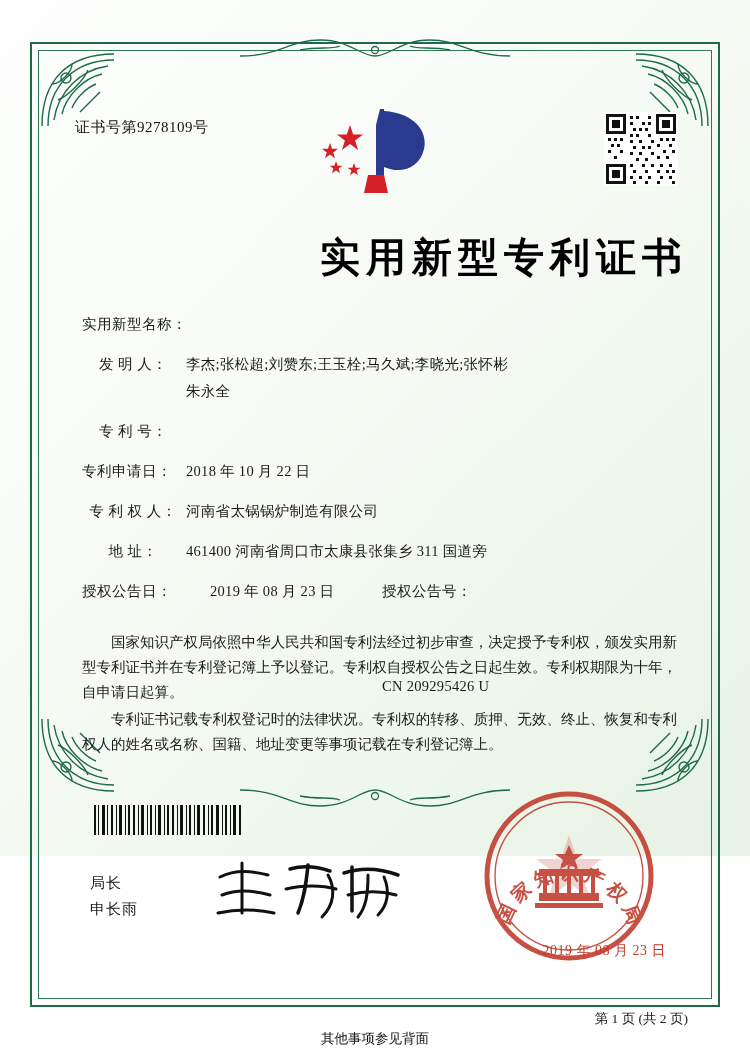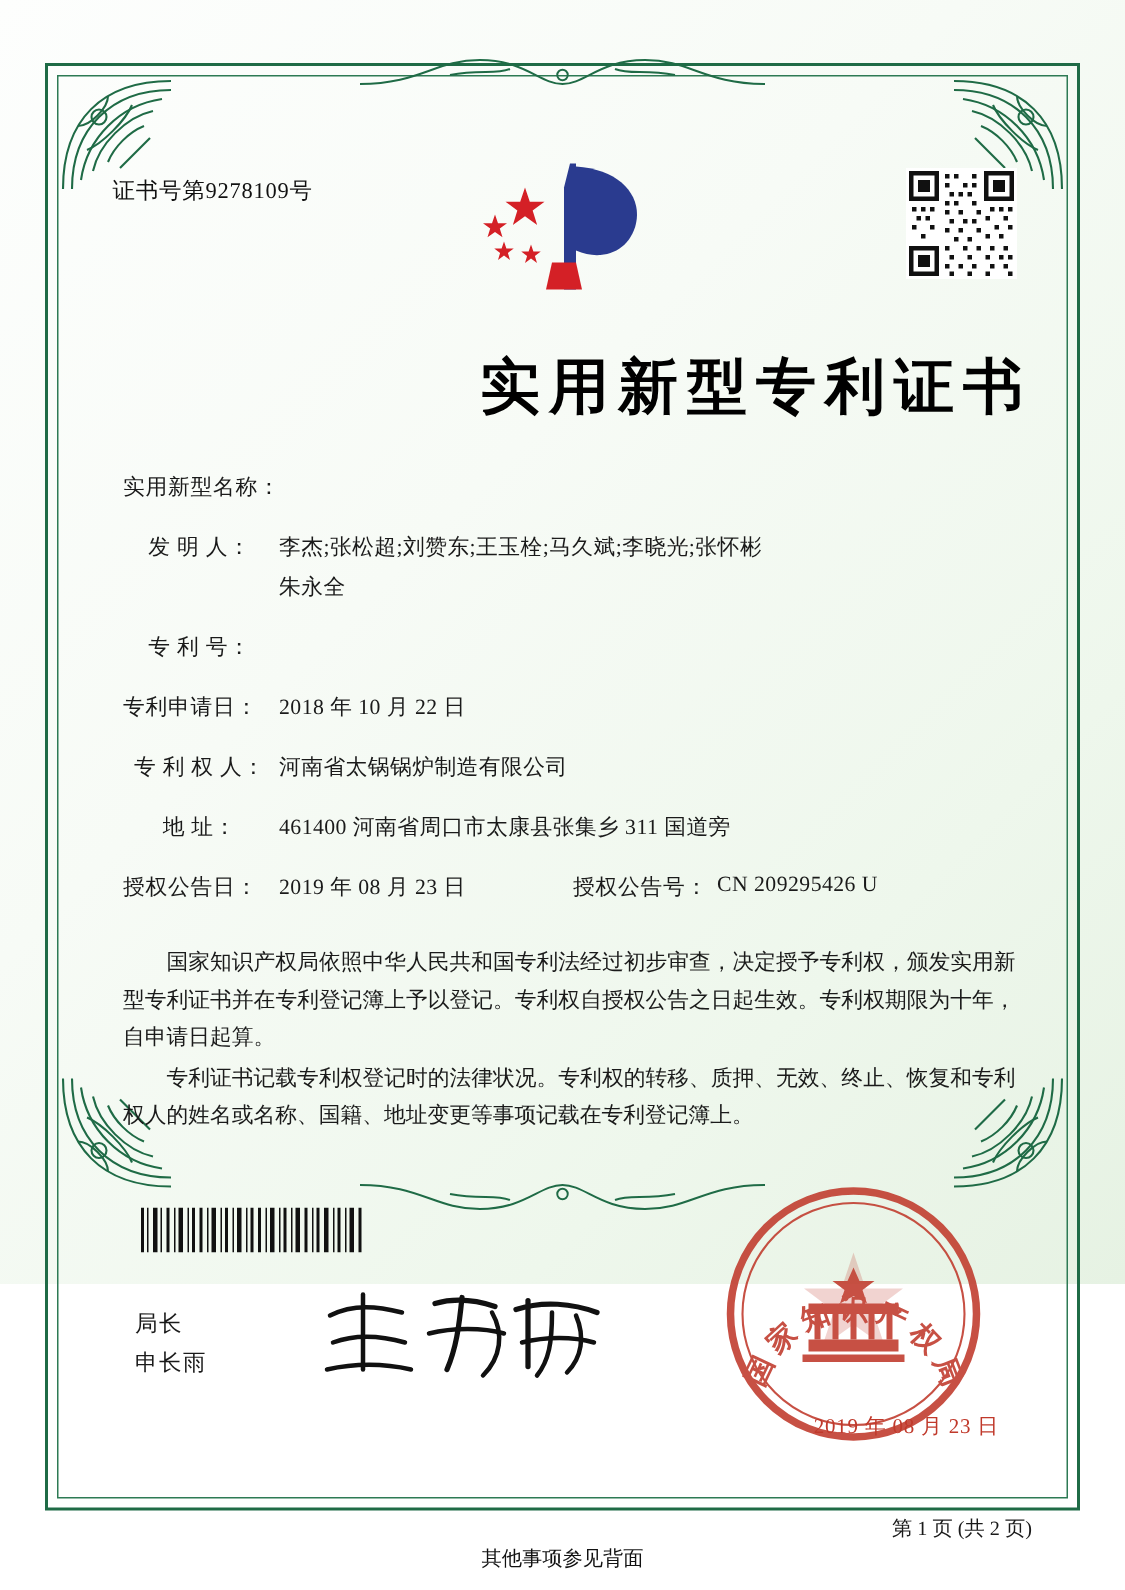--- a/index.html
+++ b/index.html
@@ -119,22 +119,22 @@
     justify-content: center;
   }
   .fcolon { margin: 0 2px 0 0; }
   .fvalue {
     flex: 1;
     letter-spacing: 0.3px;
   }
   .fvalue .line2 { display: block; margin-top: 8px; }
 
   .row-split { display: flex; }
-  .row-split .half-left { width: 300px; display: flex; }
-  .row-split .half-right { display: flex; }
+  .row-split .half-left { width: 300px; display: flex; gap: 24px; }
+  .row-split .half-right { display: flex; flex-direction: column; }
   .half-right .flabel { width: 96px; flex: 0 0 96px; }
 
   .para {
     position: absolute;
     left: 20px; top: 560px;
     width: 595px;
     font-size: 14.5px;
     line-height: 25px;
     text-align: justify;
   }

